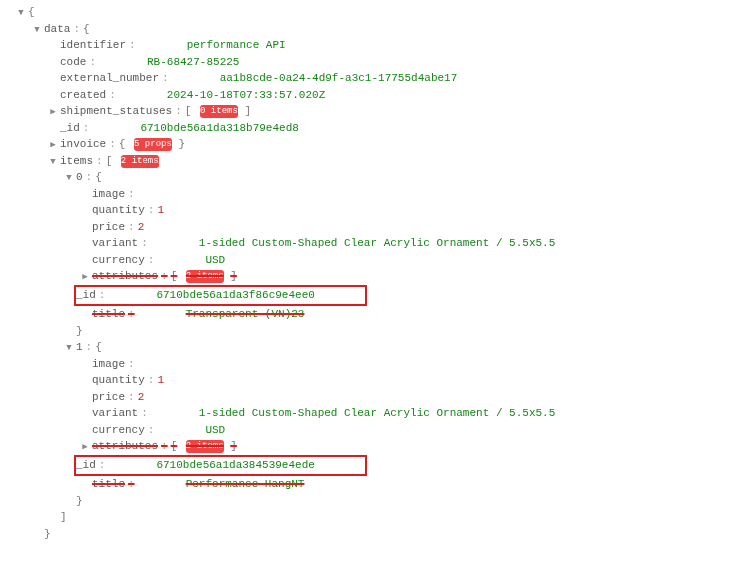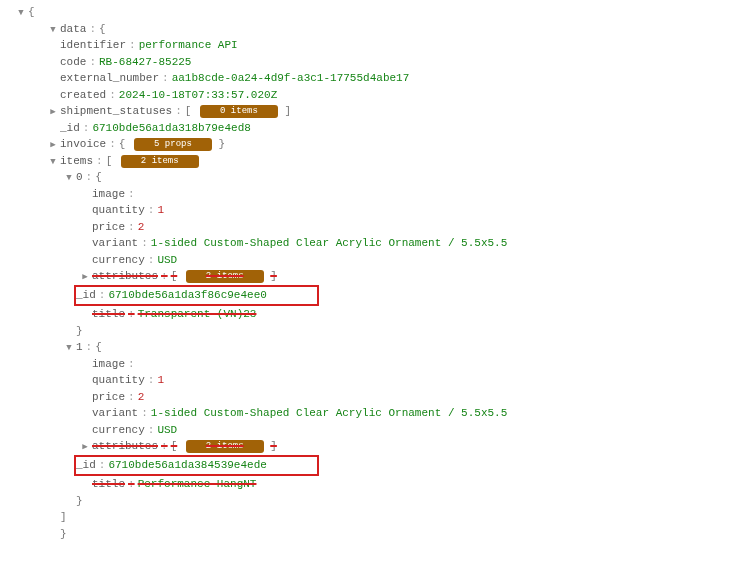--- a/index.html
+++ b/index.html
@@ -7,47 +7,47 @@
     font-family: "Consolas", "Menlo", "Courier New", monospace;
     font-size: 11px;
     background: #fff;
     color: #333;
     padding: 4px 0 4px 0;
     width: 732px;
     line-height: 1.5;
   }
   .line { white-space: nowrap; }
   .indent-0 { padding-left: 16px; }
-  .indent-1 { padding-left: 48px; }
+  .indent-1 { padding-left: 32px; }
   .indent-2 { padding-left: 48px; }
   .indent-3 { padding-left: 64px; }
   .indent-4 { padding-left: 80px; }
   .arrow {
     display: inline-block;
     width: 10px;
     color: #888;
     cursor: pointer;
     user-select: none;
     font-size: 9px;
     text-align: center;
     margin-right: 2px;
   }
   .noarrow { display: inline-block; width: 12px; }
   .key { color: #5a5a5a; }
   .colon { color: #a0a0a0; margin: 0 3px; }
   .brace { color: #777; }
-  .str { color: #178517; }
+  .str { color: #178517; margin-left: 48px; }
   .num { color: #c02020; }
   .badge {
     display: inline-block;
-    background: #a16207;
+    background: #ef4444;
     color: #fff;
     border-radius: 3px;
     font-size: 9px;
-    padding: 0 20px;
+    padding: 0 0;
     margin-left: 2px;
     line-height: 13px;
     height: 13px;
     vertical-align: 1px;
   }
   .highlight {
     display: inline-block;
     border: 2px solid #d61f1f;
     padding: 0 4px 1px 0;
     margin-left: -6px;

